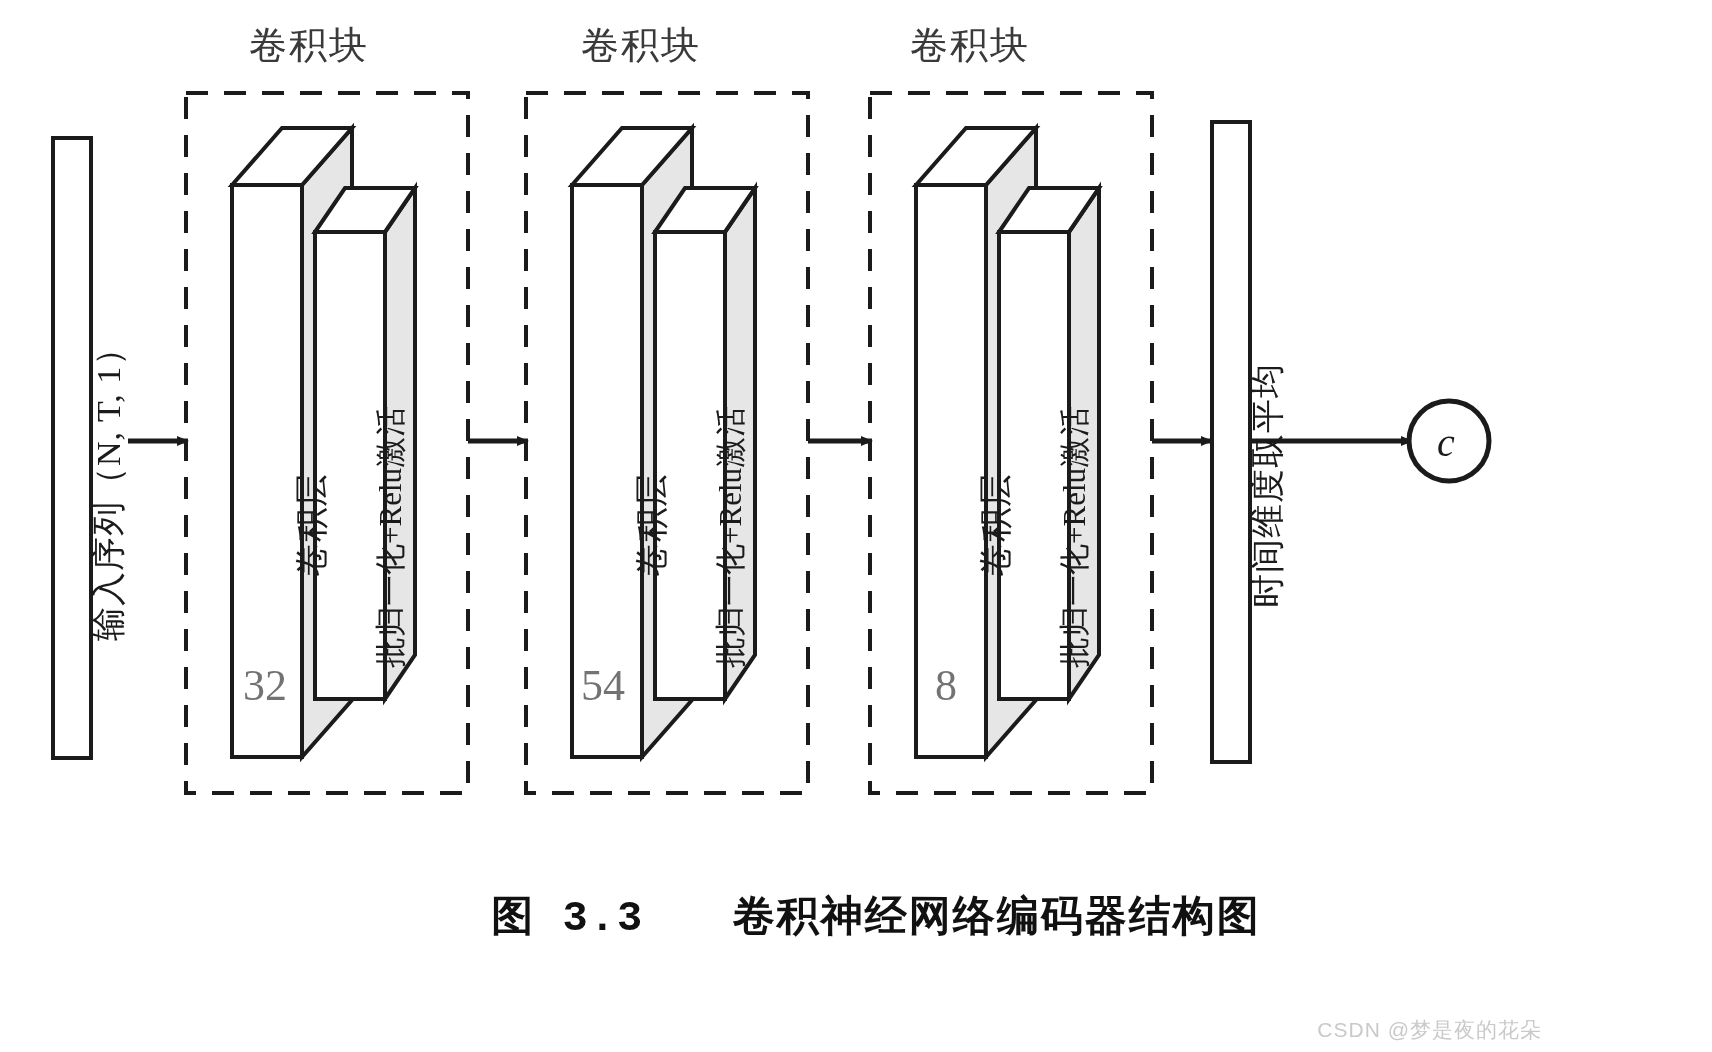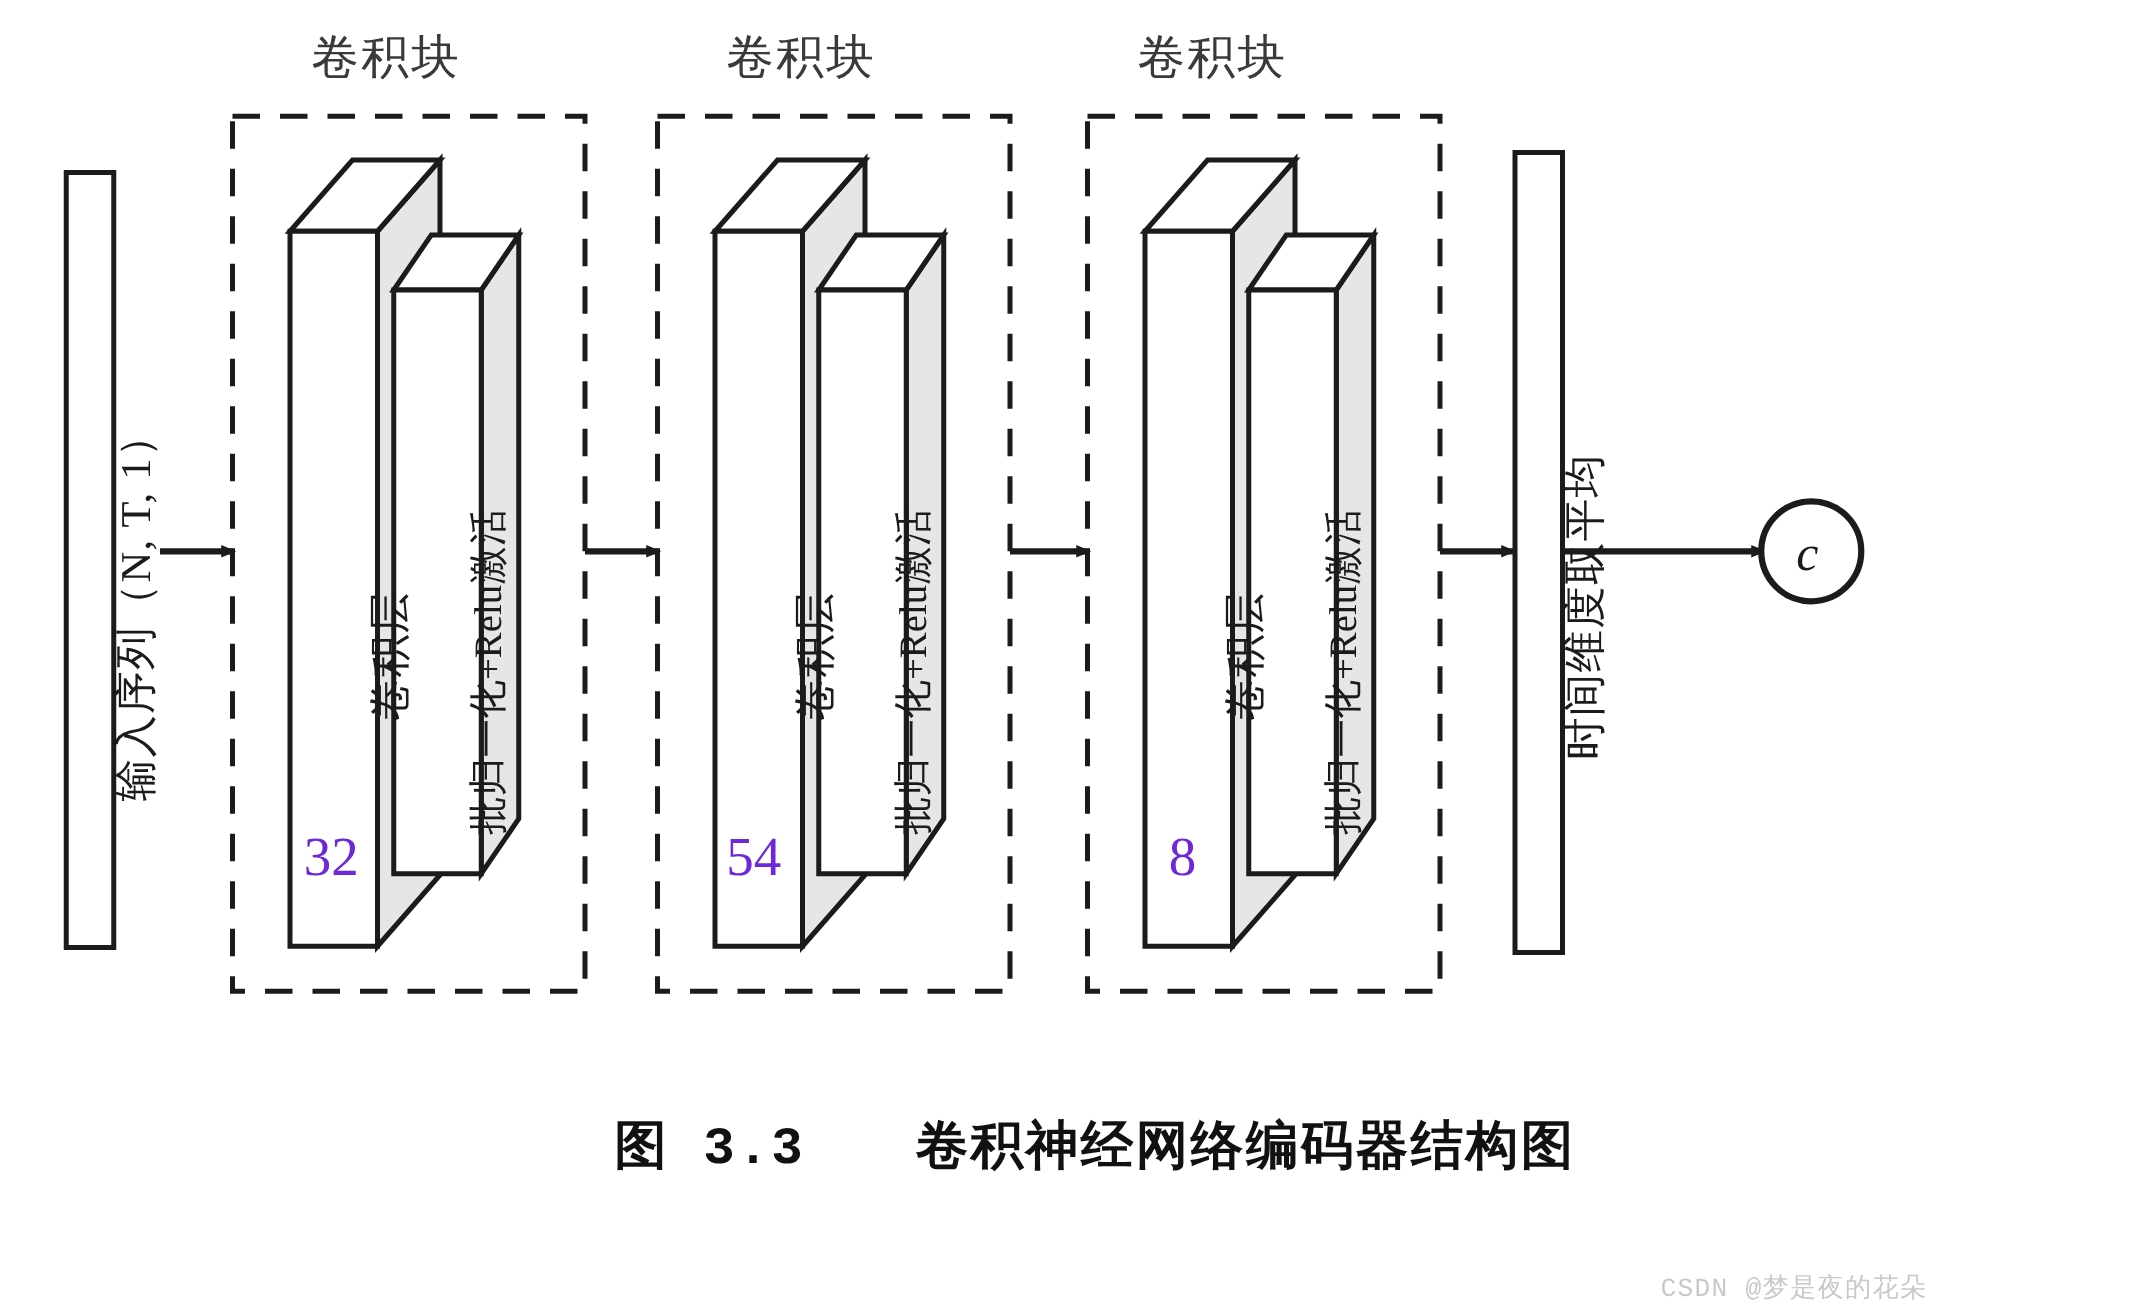--- a/index.html
+++ b/index.html
@@ -35,21 +35,21 @@
   }
   .vert-sm{
     transform-origin:0 0;
     transform:rotate(-90deg);
     font-size:31px;
     letter-spacing:0px;
   }
   .chan{
     font-size:44px;
     font-family:"Liberation Serif", serif;
-    color:#6d28d9;
+    color:#737373;
   }
   .code-lbl{
     font-size:29px;
     letter-spacing:1px;
     color:#3a3a3a;
   }
   .circle-c{
     font-size:40px;
     font-style:italic;
     font-family:"Liberation Serif", serif;
@@ -65,21 +65,21 @@
     letter-spacing:2px;
     font-family:Liberation Mono, monospace;
     padding-left:20px;
   }
   .caption .gap{display:inline-block;width:34px;}
   .watermark{
     position:absolute;
     right:18px;bottom:8px;
     font-size:21px;
     color:#c9c9c9;
-    font-family:Liberation Mono, monospace;
+    font-family:Liberation Sans, sans-serif;
     letter-spacing:1px;
   }
 </style>
 </head>
 <body>
 
 <div id="figure">
 
   <svg class="svg-layer" width="1712" height="1052" viewBox="0 0 1712 1052">
     <defs>

